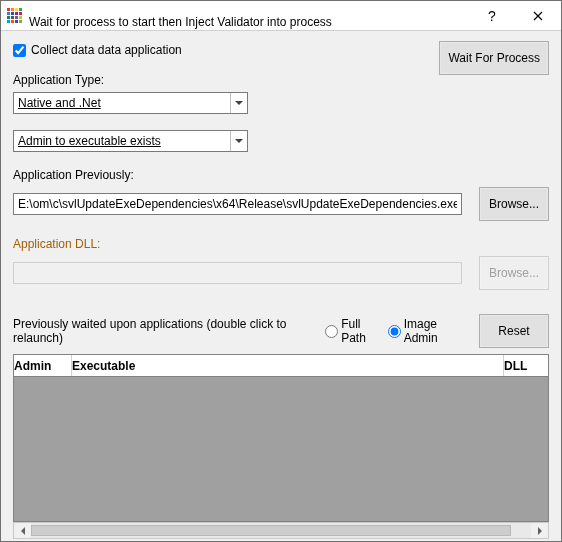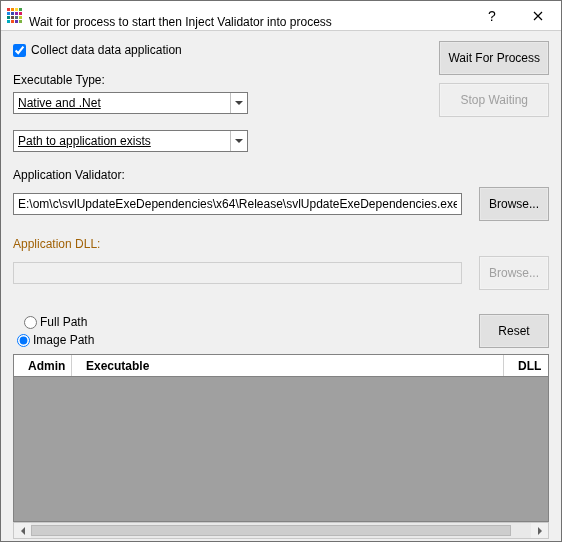--- a/index.html
+++ b/index.html
@@ -107,39 +107,39 @@
     color: #000;
   }
   .textbox.disabled {
     background: #f0f0f0;
     border-color: #cfcfcf;
   }
   .prev-row {
     display: flex; align-items: center;
     margin-top: 24px; gap: 6px;
   }
-  .radio-group { display: flex; align-items:center; gap: 4px; margin-left: 4px; flex-direction: column; }
+  .radio-group { display: flex; gap: 4px; margin-left: 4px; }
   .radio-group label { display:flex; align-items:center; gap:3px; }
   input[type=radio] { margin:0; }
   .table-wrap {
     margin-top: 6px;
     border: 1px solid #828282;
     background: #a0a0a0;
     height: 168px;
     display: flex; flex-direction: column;
   }
   .table-head {
     display: flex;
     background: #ffffff;
     border-bottom: 1px solid #828282;
     height: 22px;
   }
   .th {
     border-right: 1px solid #d0d0d0;
-    padding: 2px 14px;
+    padding: 2px 0;
     font-weight: 700;
     display: flex; align-items: center;
     background: #ffffff;
   }
   .th.admin { width: 58px; }
   .th.exec { flex: 1; }
   .th.dll { width: 44px; border-right: none; }
   .table-body {
     flex: 1;
     background: #a0a0a0;
@@ -199,76 +199,76 @@
       <svg width="10" height="10" viewBox="0 0 10 10">
           <path d="M1 1 L9 9 M9 1 L1 9" stroke="#000" stroke-width="1.2"></path>
         </svg>
     </div>
   </div>
 
   <div class="body">
 
     <div class="right-buttons">
       <button class="btn">Wait For Process</button>
-      <button class="btn disabled">Stop Waiting</button>
     </div>
 
     <div class="checkbox-row">
       <input type="checkbox" id="cb1" checked="" style="">
       <label for="cb1">Collect data data application</label>
     </div>
 
     <div class="field-group">
-      <span class="field-label">Executable Type:</span>
+      <span class="field-label">Application Type:</span>
       <div class="select small">
         <span class="select-text">Native and .Net</span>
         <span class="select-arrow">
           <svg width="8" height="4">
               <path d="M0 0 L4 4 L8 0 Z" fill="#404040"></path>
             </svg>
         </span>
       </div>
     </div>
 
     <div class="field-group">
       <div class="select small">
-        <span class="select-text">Path to application exists</span>
+        <span class="select-text">Admin to executable exists</span>
         <span class="select-arrow">
           <svg width="8" height="4">
               <path d="M0 0 L4 4 L8 0 Z" fill="#404040"></path>
             </svg>
         </span>
       </div>
     </div>
 
     <div class="field-group">
-      <span class="field-label">Application Validator:</span>
+      <span class="field-label">Application Previously:</span>
       <div class="input-row">
         <input class="textbox" value="E:\om\c\svlUpdateExeDependencies\x64\Release\svlUpdateExeDependencies.exe" style="">
         <button class="btn" style="min-width:70px">Browse...</button>
       </div>
     </div>
 
     <div class="field-group">
       <span class="field-label disabled">Application DLL:</span>
       <div class="input-row">
         <input class="textbox disabled" disabled="" value="" style="">
         <button class="btn disabled" style="min-width:70px">Browse...</button>
       </div>
     </div>
 
     <div class="prev-row">
+      <span>Previously waited upon applications (double click to relaunch)</span>
       <div class="radio-group">
         <label>
           <input type="radio" name="pd" style="">
           <span>Full Path</span>
         </label>
         <label>
           <input type="radio" name="pd" checked="" style="">
-          <span>Image Path</span>
+          <span>Image Admin</span>
         </label>
       </div>
       <div style="flex:1"></div>
       <button class="btn" style="min-width:70px">Reset</button>
     </div>
 
     <div class="table-wrap">
       <div class="table-head">
         <div class="th admin">Admin</div>
         <div class="th exec">Executable</div>

